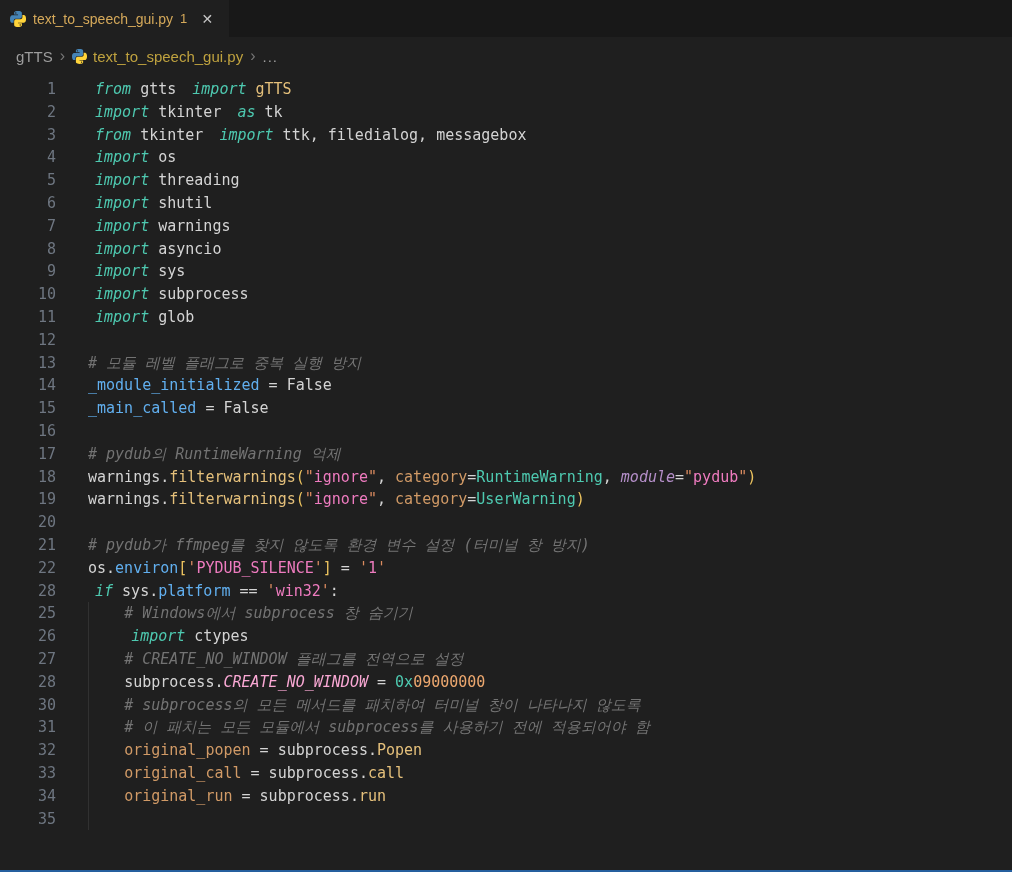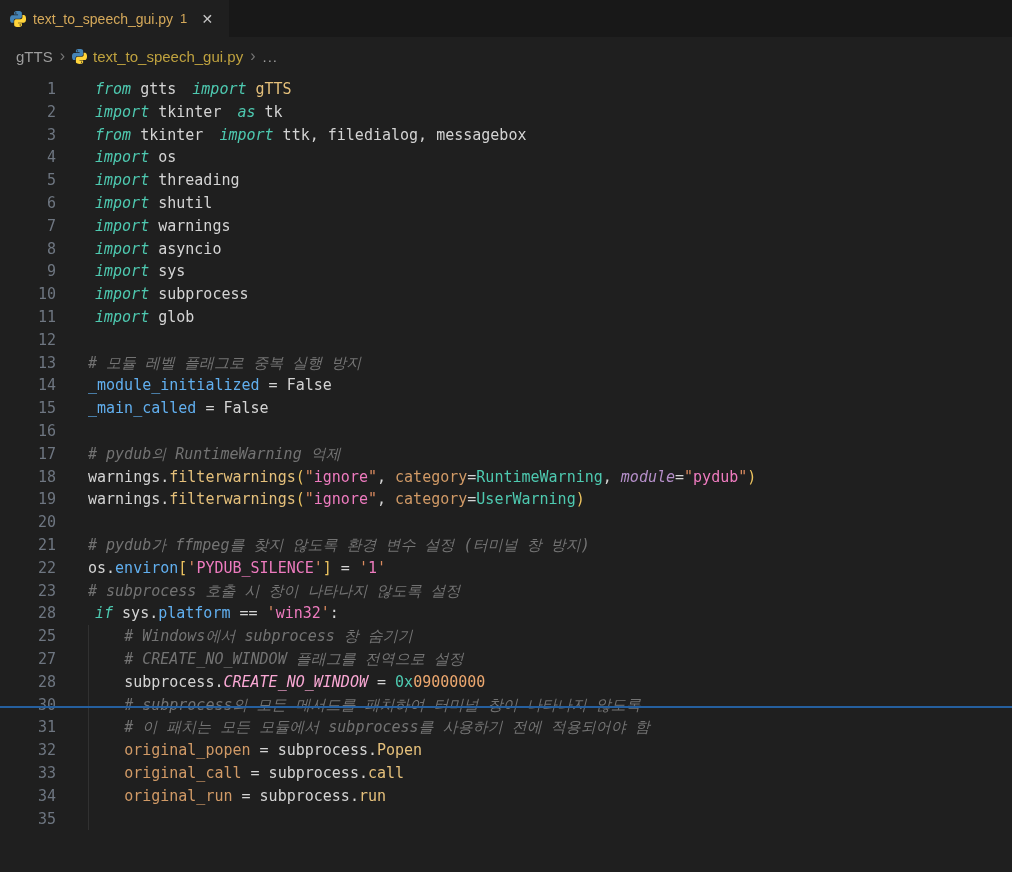--- a/index.html
+++ b/index.html
@@ -3,21 +3,21 @@
 <meta charset="utf-8">
 <style>
   * { box-sizing: border-box; }
   html, body {
     width: 1012px; height: 872px;
     margin: 0; padding: 0;
     overflow: hidden;
     background: #1f1f1f;
     font-family: "Liberation Sans", sans-serif;
   }
-  .window { position: relative; width: 1012px; height: 708px; background: #1f1f1f; }
+  .window { position: relative; width: 1012px; height: 872px; background: #1f1f1f; }
 
   
   .tabstrip {
     height: 37px; width: 100%;
     background: #181818;
     display: flex; align-items: stretch;
   }
   .tab {
     display: flex; align-items: center;
     background: #1f1f1f;
@@ -134,23 +134,23 @@
       <div class="line"><span class="ln">13</span><span class="lc"><span class="t-cm"># 모듈 레벨 플래그로 중복 실행 방지</span></span></div>
       <div class="line"><span class="ln">14</span><span class="lc"><span class="t-vb">_module_initialized</span><span class="t-d"> = False</span></span></div>
       <div class="line"><span class="ln">15</span><span class="lc"><span class="t-vb">_main_called</span><span class="t-d"> = False</span></span></div>
       <div class="line"><span class="ln">16</span><span class="lc"></span></div>
       <div class="line"><span class="ln">17</span><span class="lc"><span class="t-cm"># pydub의 RuntimeWarning 억제</span></span></div>
       <div class="line"><span class="ln">18</span><span class="lc"><span class="t-d">warnings.</span><span class="t-fn">filterwarnings</span><span class="t-br">(</span><span class="t-sq">"</span><span class="t-st">ignore</span><span class="t-sq">"</span><span class="t-d">, </span><span class="t-or">category</span><span class="t-d">=</span><span class="t-cl">RuntimeWarning</span><span class="t-d">, </span><span class="t-kp">module</span><span class="t-d">=</span><span class="t-sq">"</span><span class="t-st">pydub</span><span class="t-sq">"</span><span class="t-br">)</span></span></div>
       <div class="line"><span class="ln">19</span><span class="lc"><span class="t-d">warnings.</span><span class="t-fn">filterwarnings</span><span class="t-br">(</span><span class="t-sq">"</span><span class="t-st">ignore</span><span class="t-sq">"</span><span class="t-d">, </span><span class="t-or">category</span><span class="t-d">=</span><span class="t-cl">UserWarning</span><span class="t-br">)</span></span></div>
       <div class="line"><span class="ln">20</span><span class="lc"></span></div>
       <div class="line"><span class="ln">21</span><span class="lc"><span class="t-cm"># pydub가 ffmpeg를 찾지 않도록 환경 변수 설정 (터미널 창 방지)</span></span></div>
       <div class="line"><span class="ln">22</span><span class="lc"><span class="t-d">os.</span><span class="t-vb">environ</span><span class="t-br">[</span><span class="t-sq">'</span><span class="t-st">PYDUB_SILENCE</span><span class="t-sq">'</span><span class="t-br">]</span><span class="t-d"> = </span><span class="t-sq">'</span><span class="t-st">1</span><span class="t-sq">'</span></span></div>
-      <div class="line"><span class="ln">23</span><span class="lc"><span class="t-cm"># subprocess 호출 시 창이 나타나지 않도록 설정</span></span></div>
       <div class="line"><span class="ln">28</span><span class="lc"><span class="t-kw">if</span><span class="t-d"> sys.</span><span class="t-vb">platform</span><span class="t-d"> == </span><span class="t-sq">'</span><span class="t-st">win32</span><span class="t-sq">'</span><span class="t-d">:</span></span></div>
       <div class="line"><span class="ln">25</span><span class="lc"><span class="guide"></span><span class="t-d">    </span><span class="t-cm"># Windows에서 subprocess 창 숨기기</span></span></div>
+      <div class="line"><span class="ln">26</span><span class="lc"><span class="guide"></span><span class="t-d">    </span><span class="t-kw">import</span><span class="t-d"> ctypes</span></span></div>
       <div class="line"><span class="ln">27</span><span class="lc"><span class="guide"></span><span class="t-d">    </span><span class="t-cm"># CREATE_NO_WINDOW 플래그를 전역으로 설정</span></span></div>
       <div class="line"><span class="ln">28</span><span class="lc"><span class="guide"></span><span class="t-d">    </span><span class="t-d">subprocess.</span><span class="t-cv">CREATE_NO_WINDOW</span><span class="t-d"> = </span><span class="t-np">0x</span><span class="t-nm">09000000</span></span></div>
       <div class="line"><span class="ln">30</span><span class="lc"><span class="guide"></span><span class="t-d">    </span><span class="t-cm"># subprocess의 모든 메서드를 패치하여 터미널 창이 나타나지 않도록</span></span></div>
       <div class="line"><span class="ln">31</span><span class="lc"><span class="guide"></span><span class="t-d">    </span><span class="t-cm"># 이 패치는 모든 모듈에서 subprocess를 사용하기 전에 적용되어야 함</span></span></div>
       <div class="line"><span class="ln">32</span><span class="lc"><span class="guide"></span><span class="t-d">    </span><span class="t-or">original_popen</span><span class="t-d"> = subprocess.</span><span class="t-fn">Popen</span></span></div>
       <div class="line"><span class="ln">33</span><span class="lc"><span class="guide"></span><span class="t-d">    </span><span class="t-or">original_call</span><span class="t-d"> = subprocess.</span><span class="t-fn">call</span></span></div>
       <div class="line"><span class="ln">34</span><span class="lc"><span class="guide"></span><span class="t-d">    </span><span class="t-or">original_run</span><span class="t-d"> = subprocess.</span><span class="t-fn">run</span></span></div>
       <div class="line"><span class="ln">35</span><span class="lc"><span class="guide"></span></span></div>
     </div>
 

